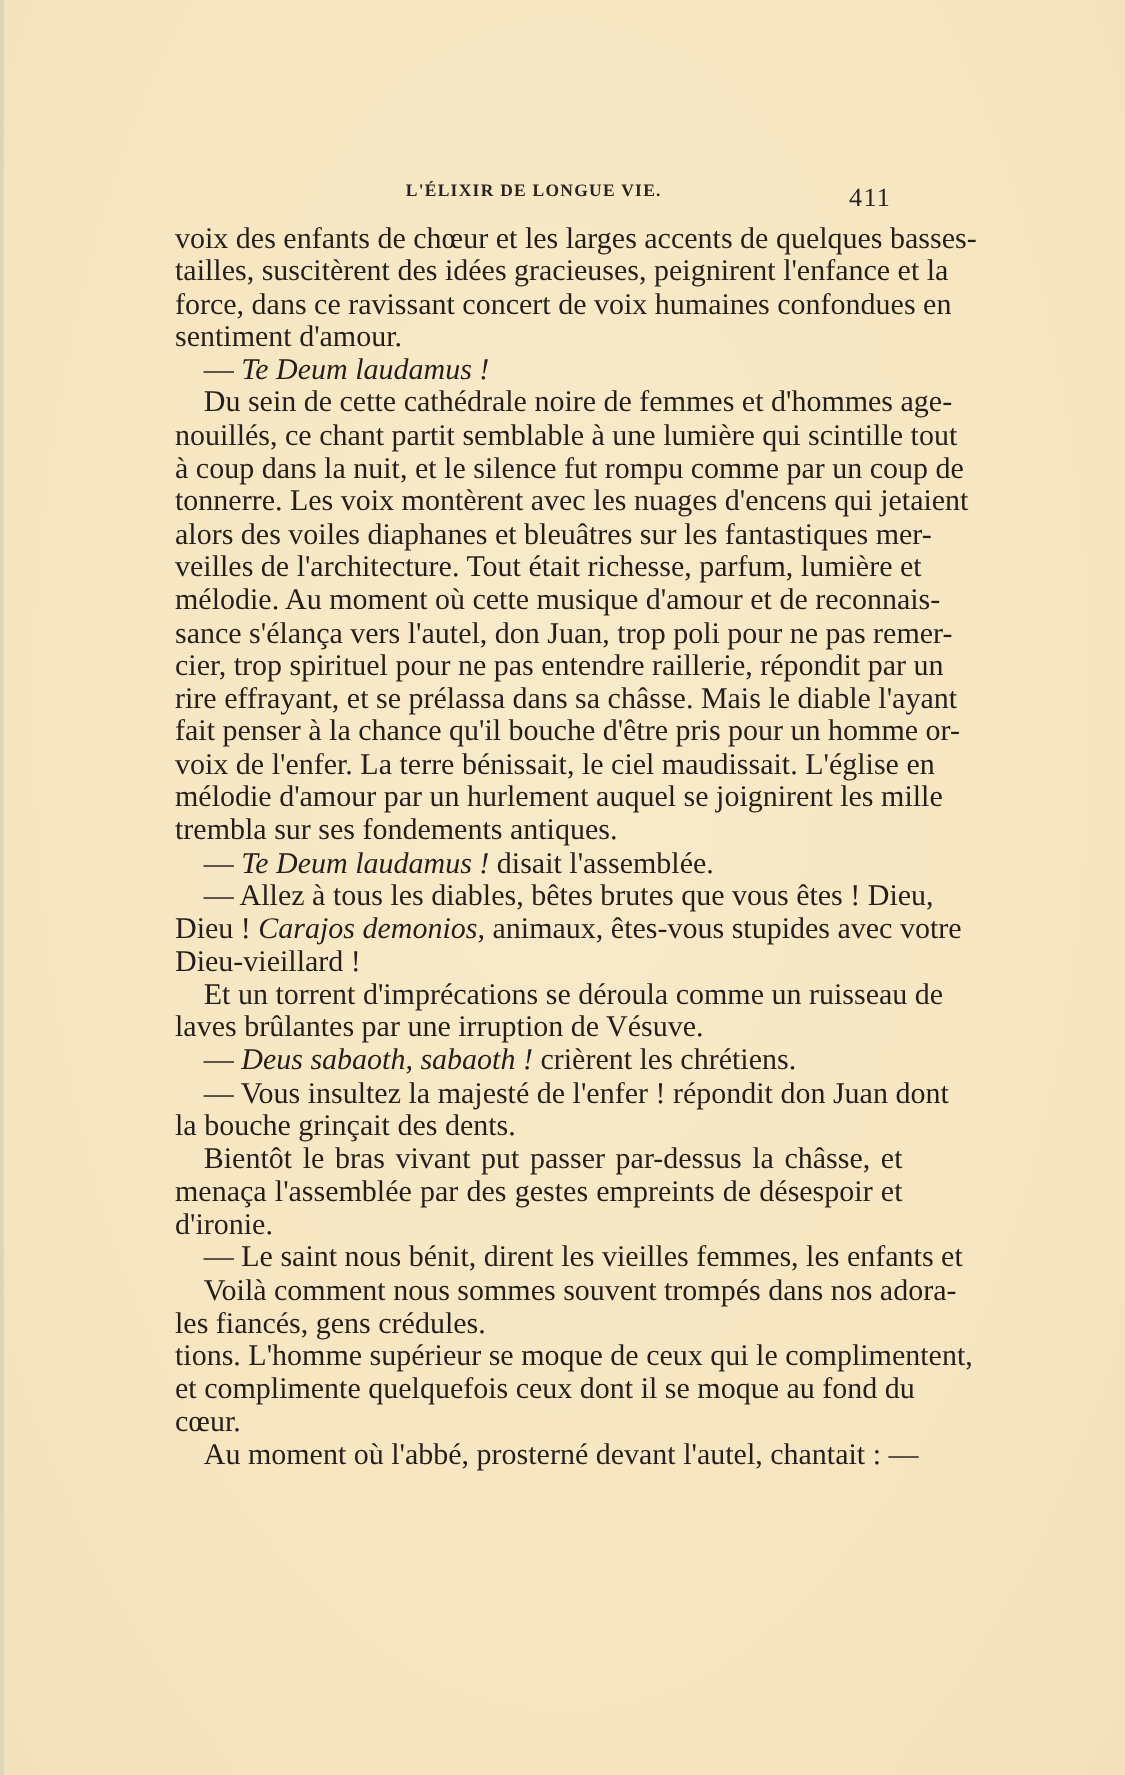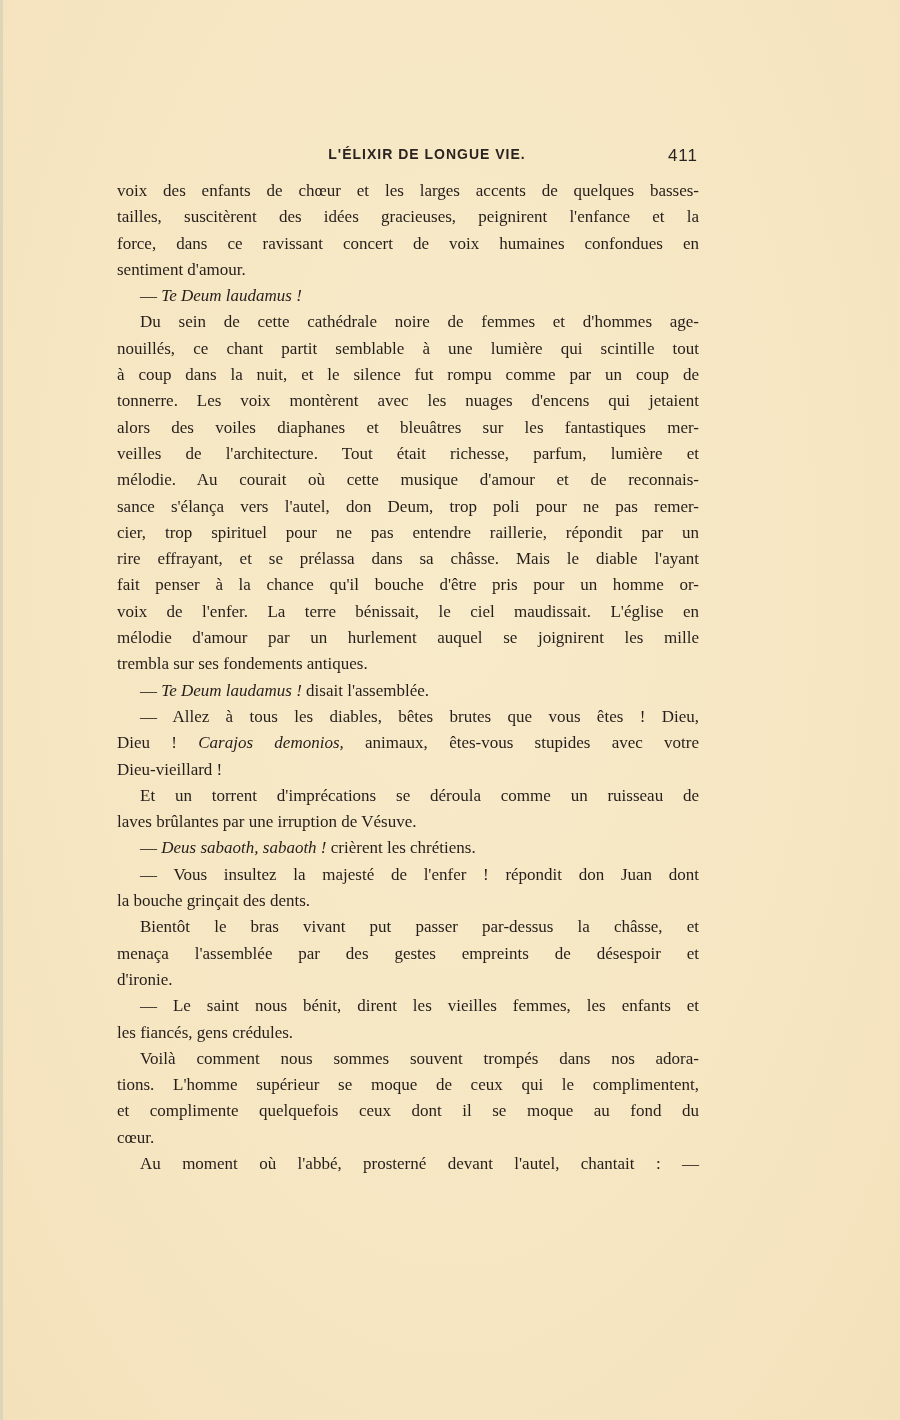--- a/index.html
+++ b/index.html
@@ -26,46 +26,46 @@
       left: 0; top: 0; bottom: 0;
       width: 3px;
       background: #dcd5b8;
     }
     .running-head {
       position: absolute;
       top: 146px;
       left: 133px;
       width: 582px;
       height: 24px;
-      font-family: Liberation Sans, sans-serif;
+      font-family: Liberation Serif, serif;
       color: #2a2320;
     }
     .running-title {
       position: absolute;
       left: 0;
       right: 0;
       text-align: center;
       font-size: 14px;
       font-weight: bold;
       letter-spacing: 1px;
       padding-left: 6px;
     }
     .page-number {
       position: absolute;
-      right: 17px;
-      font-size: 17px;
+      right: 2px;
+      font-size: 21px;
       letter-spacing: 1px;
     }
     .body-text {
       position: absolute;
       top: 178px;
-      left: 117px;
+      left: 140px;
       width: 582px;
       font-family: "Liberation Serif", serif;
-      font-size: 17px;
+      font-size: 24px;
       line-height: 26.3px;
       color: #251e1b;
       text-align: justify;
     }
     .line {
       display: block;
       white-space: nowrap;
       text-align-last: justify;
       height: 26.3px;
       overflow: visible;
@@ -97,22 +97,22 @@
     <span class="line last">sentiment d'amour.</span>
 
     <span class="line last indent"><span>— </span><span class="it">Te Deum laudamus !</span><span></span></span>
 
     <span class="line indent">Du sein de cette cathédrale noire de femmes et d'hommes age-</span>
     <span class="line">nouillés, ce chant partit semblable à une lumière qui scintille tout</span>
     <span class="line">à coup dans la nuit, et le silence fut rompu comme par un coup de</span>
     <span class="line">tonnerre. Les voix montèrent avec les nuages d'encens qui jetaient</span>
     <span class="line">alors des voiles diaphanes et bleuâtres sur les fantastiques mer-</span>
     <span class="line">veilles de l'architecture. Tout était richesse, parfum, lumière et</span>
-    <span class="line">mélodie. Au courait où cette musique d'amour et de reconnais-</span>
-    <span class="line">sance s'élança vers l'autel, don Deum, trop poli pour ne pas remer-</span>
+    <span class="line">mélodie. Au moment où cette musique d'amour et de reconnais-</span>
+    <span class="line">sance s'élança vers l'autel, don Juan, trop poli pour ne pas remer-</span>
     <span class="line">cier, trop spirituel pour ne pas entendre raillerie, répondit par un</span>
     <span class="line">rire effrayant, et se prélassa dans sa châsse. Mais le diable l'ayant</span>
     <span class="line">fait penser à la chance qu'il bouche d'être pris pour un homme or-</span>
     <span class="line">voix de l'enfer. La terre bénissait, le ciel maudissait. L'église en</span>
     <span class="line">mélodie d'amour par un hurlement auquel se joignirent les mille</span>
     <span class="line last">trembla sur ses fondements antiques.</span>
 
     <span class="line last indent"><span>— </span><span class="it">Te Deum laudamus !</span><span> disait l'assemblée.</span></span>
 
     <span class="line indent">— Allez à tous les diables, bêtes brutes que vous êtes ! Dieu,</span>
@@ -125,23 +125,23 @@
     <span class="line last indent"><span>— </span><span class="it">Deus sabaoth, sabaoth !</span><span> crièrent les chrétiens.</span></span>
 
     <span class="line indent">— Vous insultez la majesté de l'enfer ! répondit don Juan dont</span>
     <span class="line last">la bouche grinçait des dents.</span>
 
     <span class="line indent">Bientôt le bras vivant put passer par-dessus la châsse, et</span>
     <span class="line">menaça l'assemblée par des gestes empreints de désespoir et</span>
     <span class="line last">d'ironie.</span>
 
     <span class="line indent">— Le saint nous bénit, dirent les vieilles femmes, les enfants et</span>
+    <span class="line indent">Voilà comment nous sommes souvent trompés dans nos adora-</span>
+
     <span class="line last">les fiancés, gens crédules.</span>
-
-    <span class="line indent">Voilà comment nous sommes souvent trompés dans nos adora-</span>
     <span class="line">tions. L'homme supérieur se moque de ceux qui le complimentent,</span>
     <span class="line">et complimente quelquefois ceux dont il se moque au fond du</span>
     <span class="line last">cœur.</span>
 
     <span class="line indent">Au moment où l'abbé, prosterné devant l'autel, chantait : —</span>
   </div>
 
 </div>
 
 </body></html>

